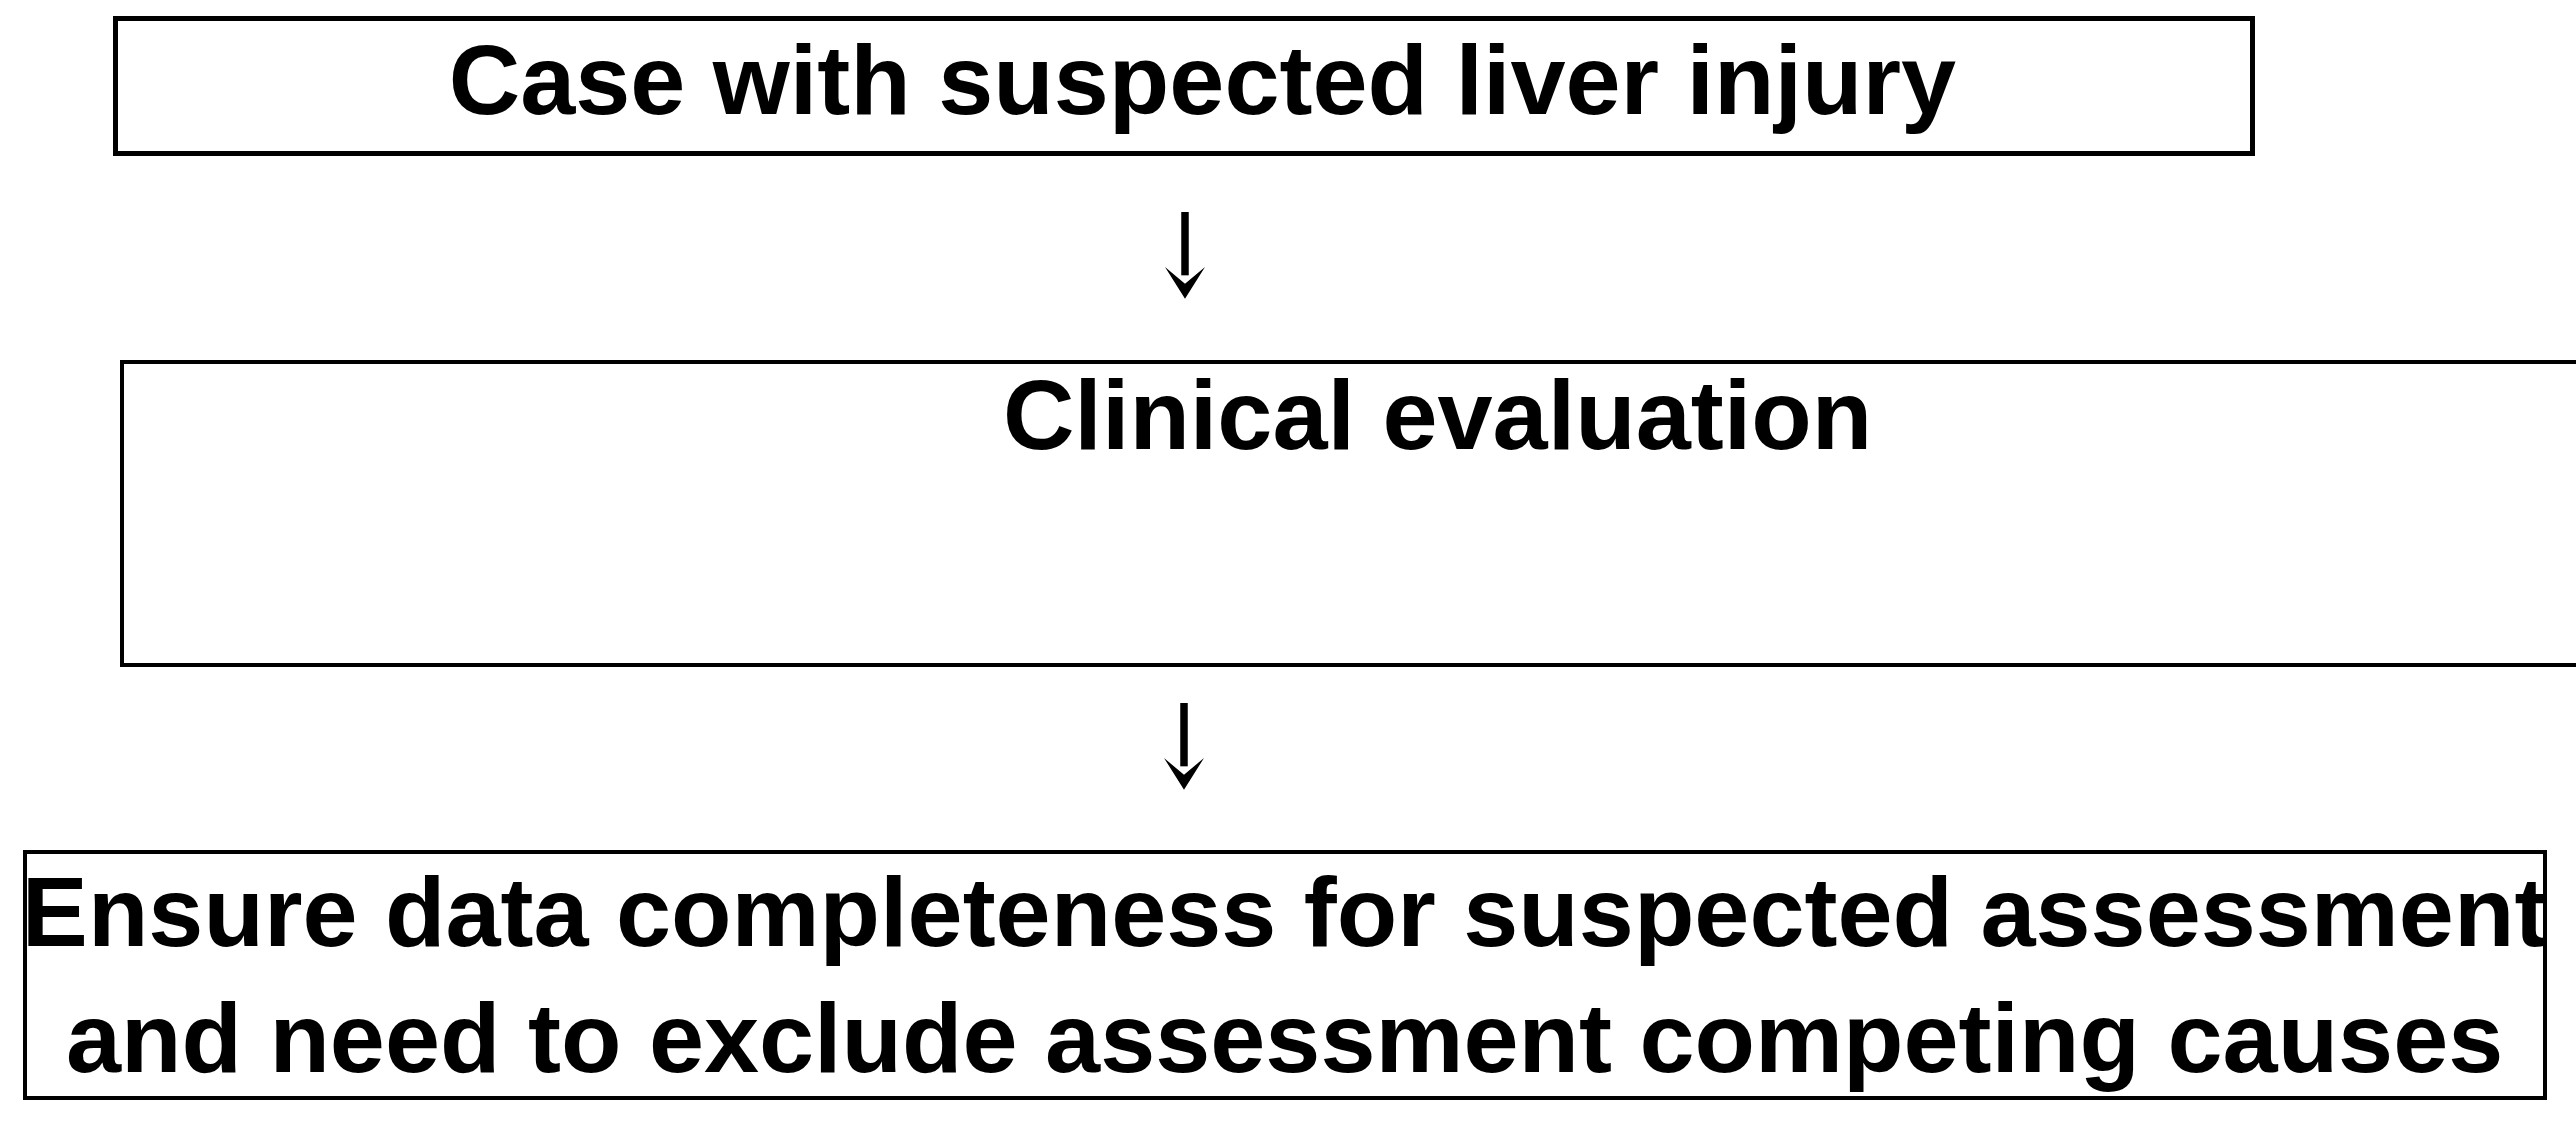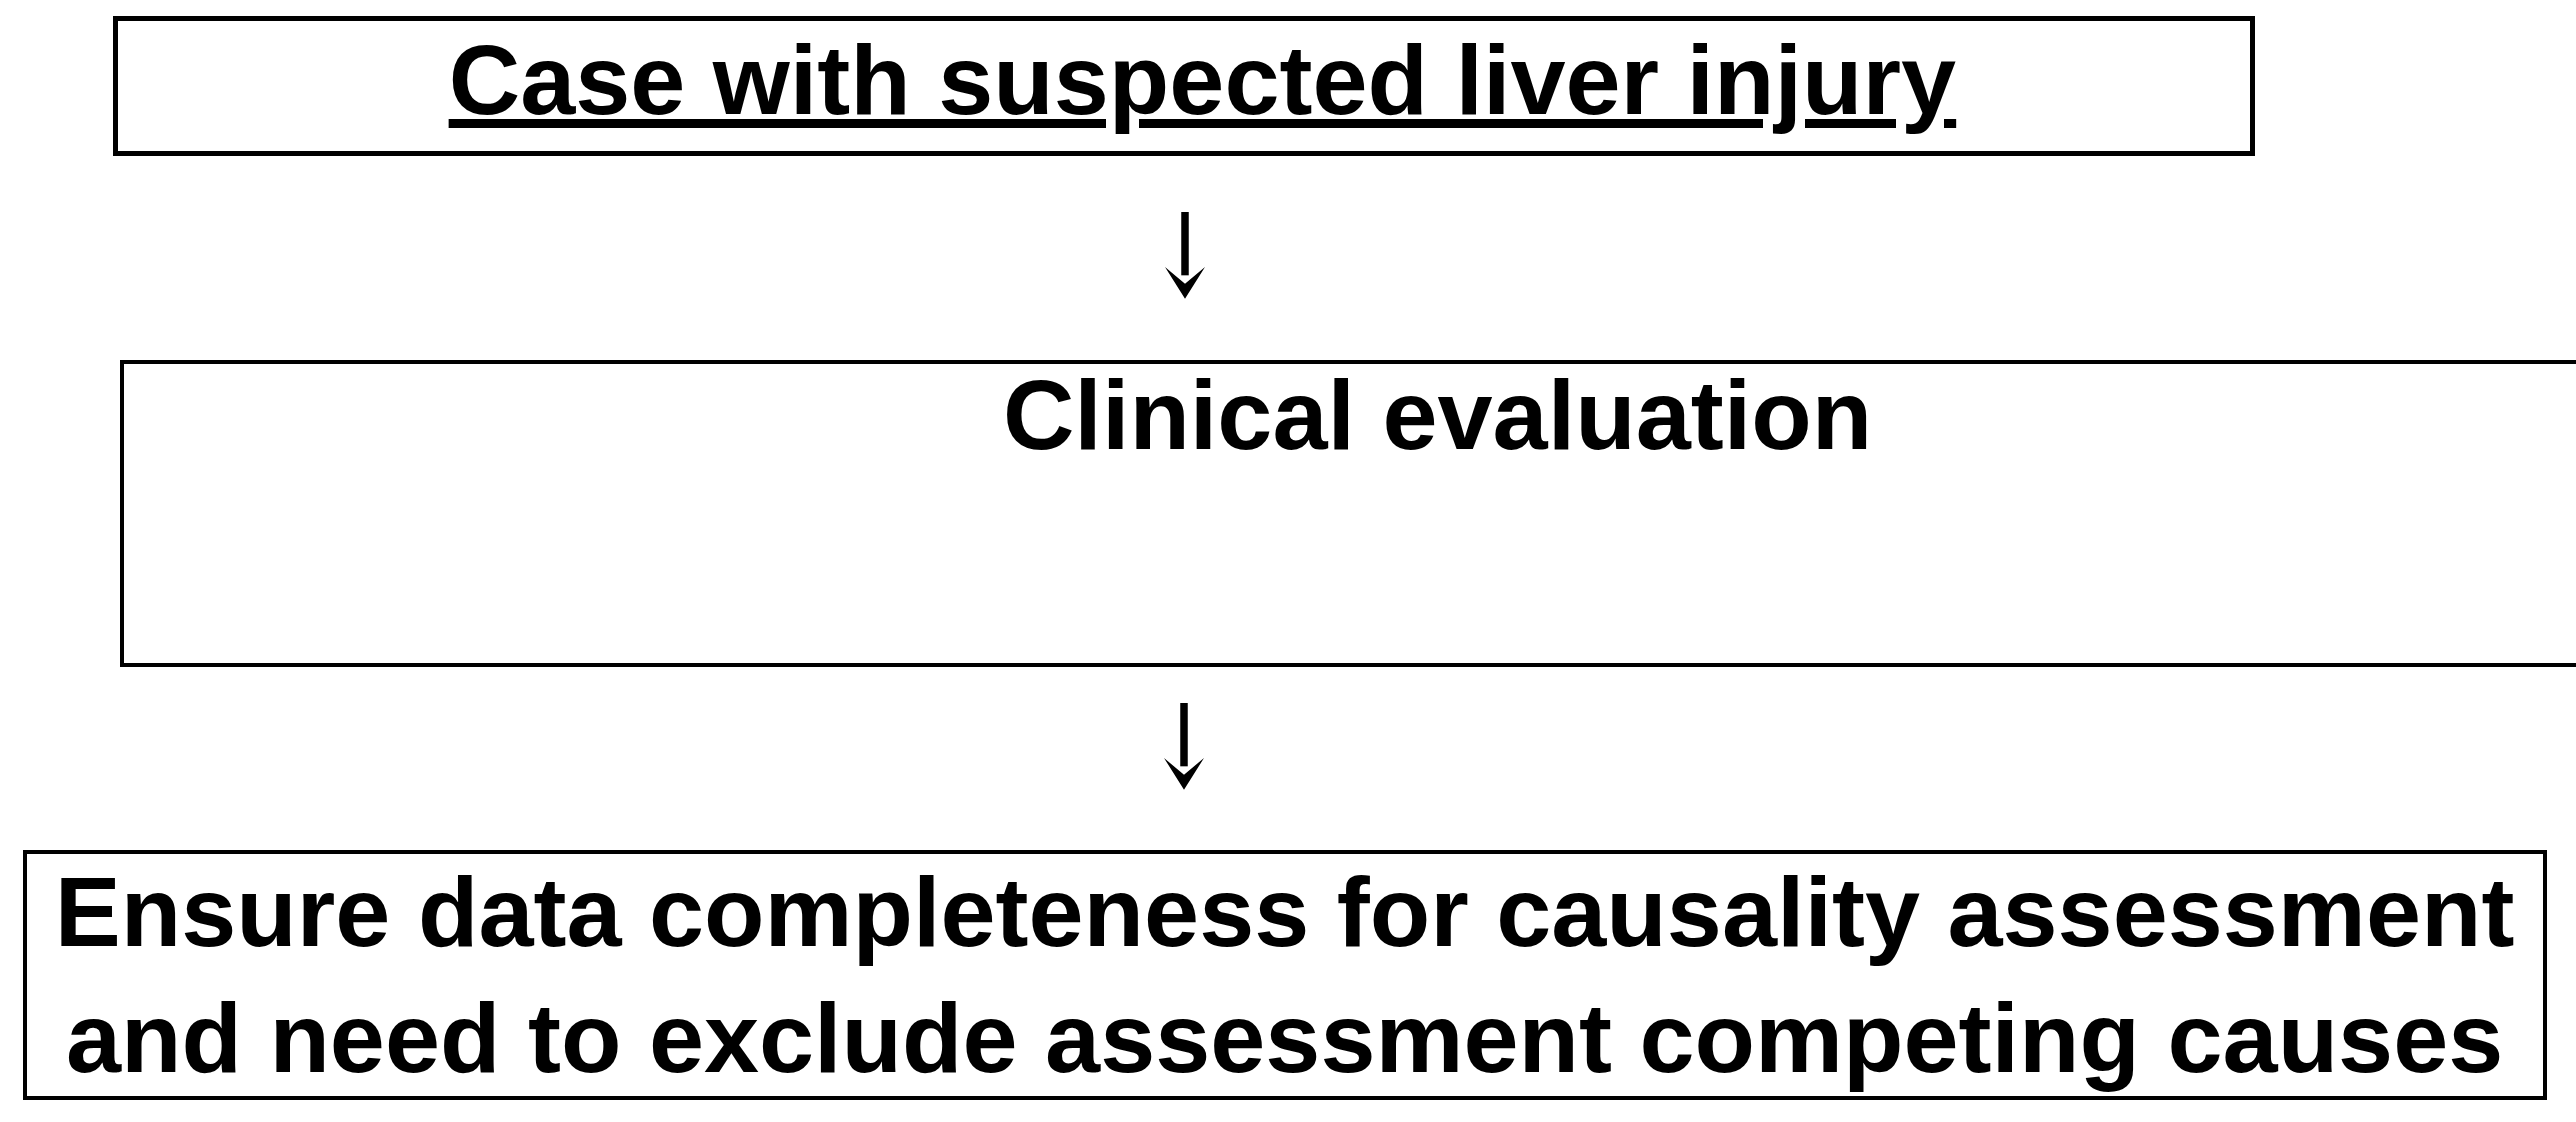--- a/index.html
+++ b/index.html
@@ -28,21 +28,21 @@
     font-size: 99px;
     line-height: 126px;
     white-space: nowrap;
   }
   
   .box-1 {
     left: 113px; top: 16px;
     width: 2142px; height: 140px;
     display: flex; align-items: center; justify-content: center;
   }
-  .box-1 .flow-line { margin-top: -12.6px; transform: translateX(18.4px); text-decoration: underline; }
+  .box-1 .flow-line { margin-top: -12.6px; transform: translateX(18.4px); }
 
   
   .box-2 {
     left: 120px; top: 360px;
     width: 2485px; height: 307px;
     border-width: 4.2px;
   }
   .box-2 .text-block { margin-top: -11.7px; }
   .shift-right { transform: translateX(75px); }
   .shift-left  { transform: translateX(-106px); }
@@ -81,18 +81,18 @@
       <div class="flow-line shift-right">Clinical evaluation</div>
     </div>
   </div>
 
   <svg class="down-arrow arrow-2" viewBox="0 0 60 106" xmlns="http://www.w3.org/2000/svg">
     <line x1="30" y1="2" x2="30" y2="78" stroke="#000000" stroke-width="9"></line>
     <polygon points="6,68 30,88 54,68 30,106" fill="#000000"></polygon>
   </svg>
 
   <div class="flow-box box-3">
-    <div class="flow-line">Ensure data completeness for causality assessment</div>
+    <div class="flow-line">Ensure data completeness for suspected assessment</div>
     <div class="flow-line">and need to exclude assessment competing causes</div>
   </div>
 
 </div>
 
 
 </body></html>

